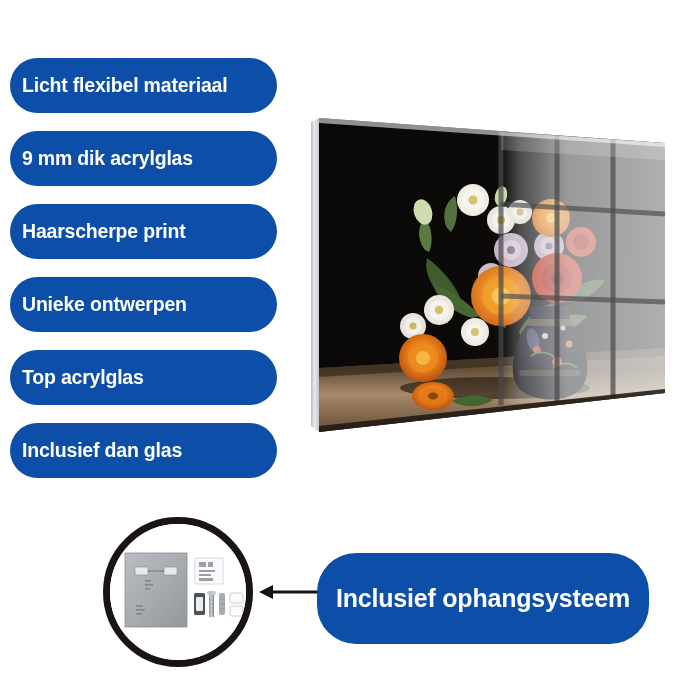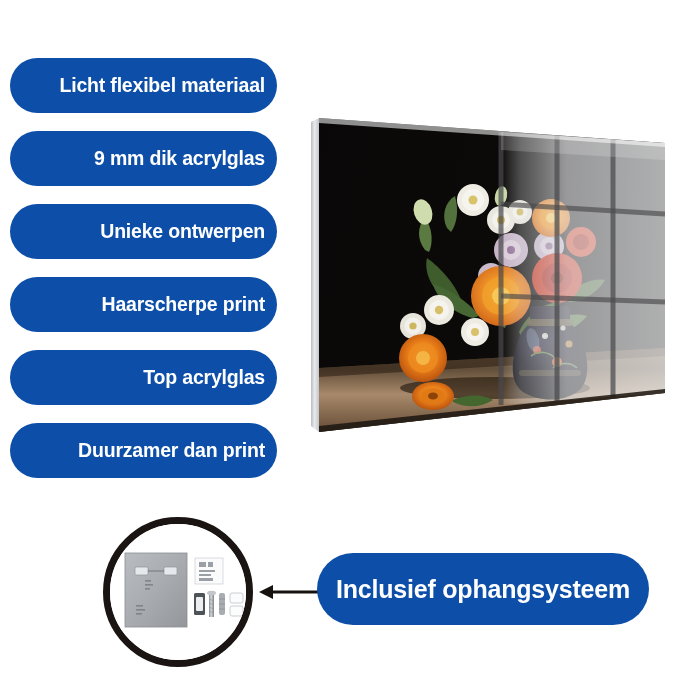--- a/index.html
+++ b/index.html
@@ -28,21 +28,21 @@
   }
   .badge {
     position: relative;
     width: 267px;
     height: 55px;
     border-radius: 28px;
     background: #0d4fa8;
     margin-bottom: 18px;
     display: flex;
     align-items: center;
-    justify-content: flex-end;
+    justify-content: flex-start;
     box-sizing: border-box;
     padding: 17px 12px;
   }
   .badge-label {
     color: #ffffff;
     font-size: 19.5px;
     font-weight: bold;
     letter-spacing: -0.2px;
     white-space: nowrap;
     text-align: center;
@@ -92,21 +92,21 @@
     top: 578px;
     width: 80px;
     height: 28px;
   }
 
   #badge-hanging {
     position: absolute;
     left: 317px;
     top: 553px;
     width: 332px;
-    height: 72px;
+    height: 91px;
     border-radius: 39px;
     background: #0d4fa8;
     display: flex;
     align-items: center;
     justify-content: center;
     box-sizing: border-box;
   }
   #badge-hanging .badge-label {
     font-size: 25px;
   }
@@ -120,33 +120,33 @@
 
     <div class="badge">
       <span class="badge-label">Licht flexibel materiaal</span>
     </div>
 
     <div class="badge">
       <span class="badge-label">9 mm dik acrylglas</span>
     </div>
 
     <div class="badge">
+      <span class="badge-label">Haarscherpe print</span>
+    </div>
+
+    <div class="badge">
       <span class="badge-label">Unieke ontwerpen</span>
     </div>
 
     <div class="badge">
-      <span class="badge-label">Haarscherpe print</span>
-    </div>
-
-    <div class="badge">
       <span class="badge-label">Top acrylglas</span>
     </div>
 
     <div class="badge">
-      <span class="badge-label">Duurzamer dan print</span>
+      <span class="badge-label">Inclusief dan glas</span>
     </div>
 
   </div>
 
   <div id="panel-wrap">
     <svg id="panel-svg" viewBox="0 0 380 345" xmlns="http://www.w3.org/2000/svg">
       <defs>
 
         <clipPath id="faceClip">
           <polygon points="14,18 360,43 360,293 14,332"></polygon>

